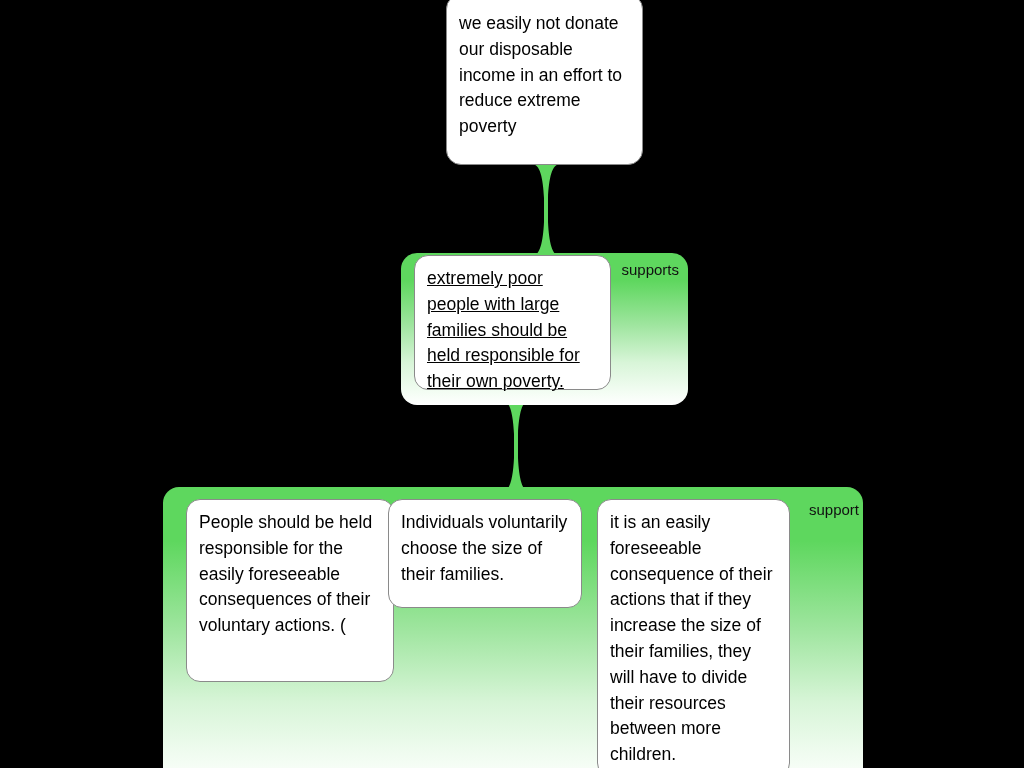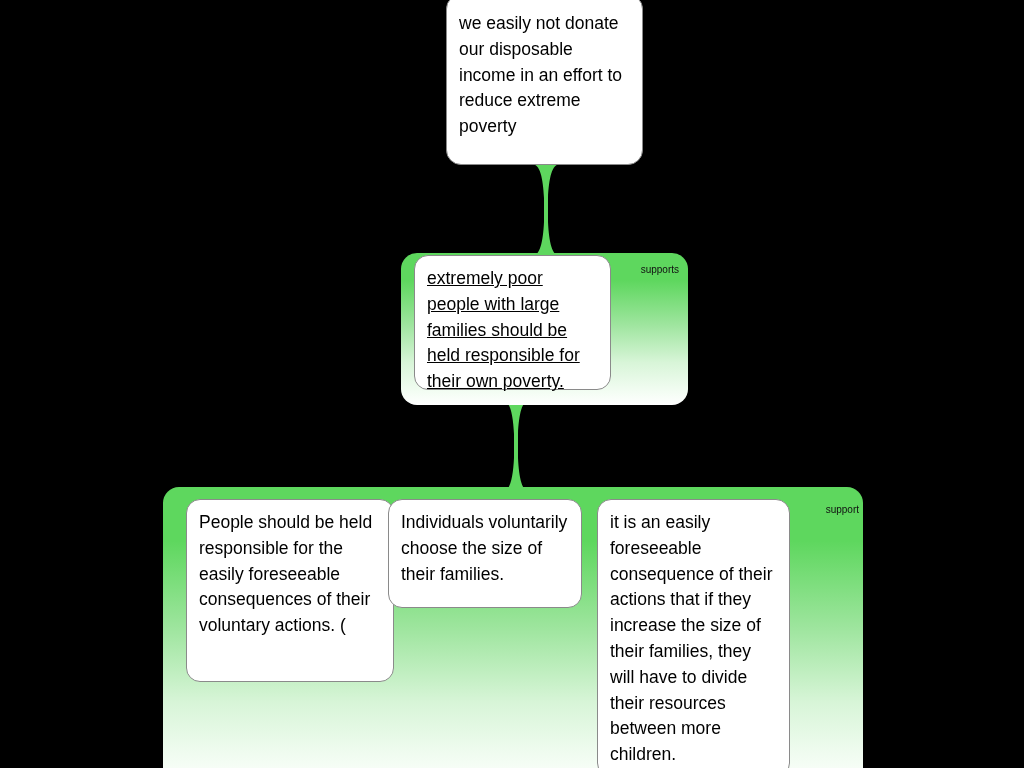--- a/index.html
+++ b/index.html
@@ -36,21 +36,21 @@
     position:absolute;
     border-radius:16px;
     background:linear-gradient(to bottom,#5ed75e 0%,#5ed75e 18%,#9ee59e 47%,#d8f5d8 72%,#f4fdf4 92%,#ffffff 100%);
     box-sizing:border-box;
   }
   #group-1{left:401px;top:253px;width:287px;height:152px;}
   #group-2{left:163px;top:487px;width:700px;height:300px;}
 
   .group-label{
     position:absolute;
-    font-size:10px;
+    font-size:15px;
     line-height:18px;
     color:#111;
     white-space:nowrap;
     overflow:hidden;
   }
   #label-1{right:9px;top:8px;}
   #label-2{right:4px;top:14px;margin-left:43px;}
 
   
   #card-g1-0{left:13px;top:2px;width:197px;height:135px;text-decoration:underline;}

